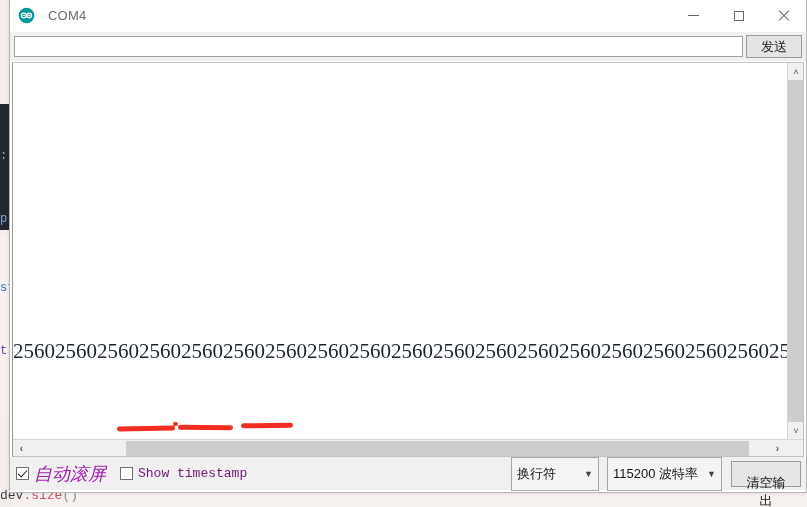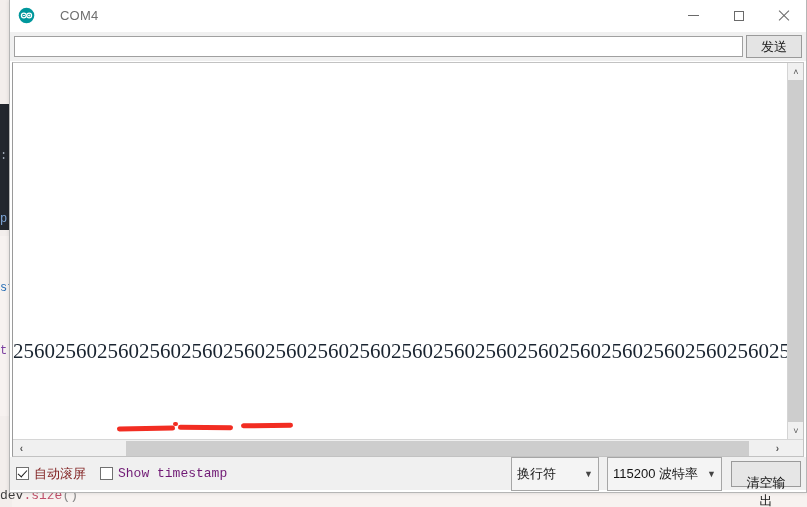--- a/index.html
+++ b/index.html
@@ -117,21 +117,21 @@
     align-items: center;
     position: relative;
     border-bottom: 1px solid #ffffff;
   }
   #app-icon {
     width: 17px; height: 17px;
     margin-left: 8px;
     flex: 0 0 auto;
   }
   #window-title {
-    margin-left: 25px;
+    margin-left: 13px;
     font-size: 13px;
     color: #6f6f6f;
     font-family: "Liberation Sans", sans-serif;
     letter-spacing: 0.2px;
   }
   .win-btns {
     position: absolute;
     right: 0; top: 0;
     height: 31px;
     display: flex;
@@ -314,23 +314,24 @@
   .chk-box.checked:after {
     content: "";
     position: absolute;
     left: 3px; top: 0px;
     width: 4px; height: 8px;
     border: solid #1c1c1c;
     border-width: 0 1.6px 1.6px 0;
     transform: rotate(42deg);
   }
   .chk-label-cn {
-    font-size: 13px;
-    color: #7f1d1d;
-    font-family: "Liberation Sans", sans-serif;
+    font-size: 18px;
+    color: #a21caf;
+    font-family: "Liberation Sans", sans-serif;
+    font-style: italic;
   }
   .chk-label-mono {
     font-size: 13px;
     color: #701a75;
     font-family: "Liberation Mono", monospace;
   }
   .bottom-right {
     position: absolute;
     right: 5px; top: 0;
     height: 33px;

